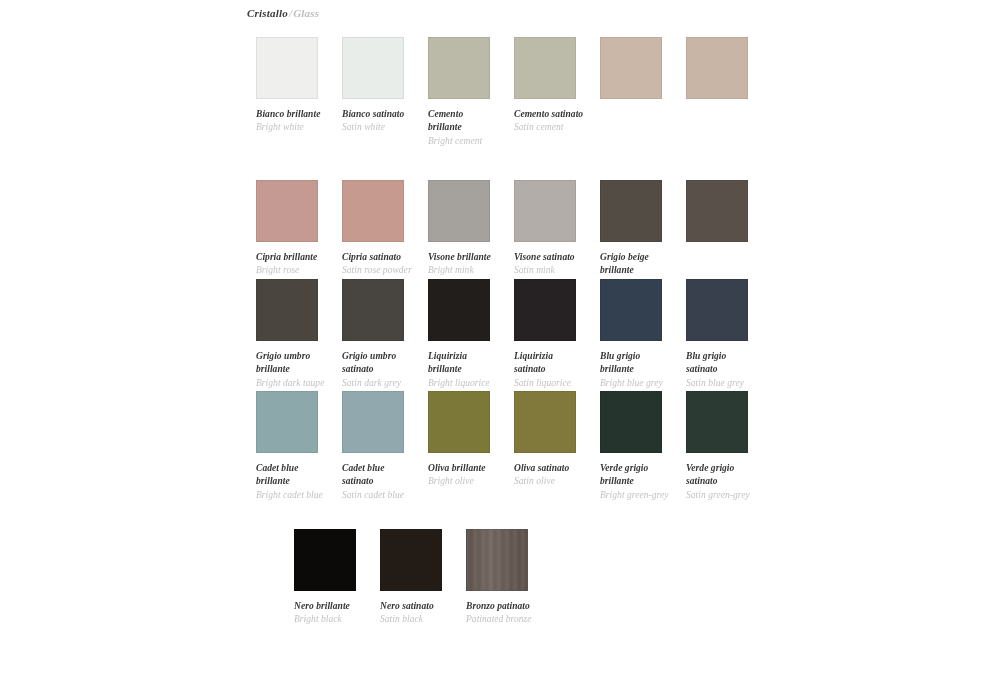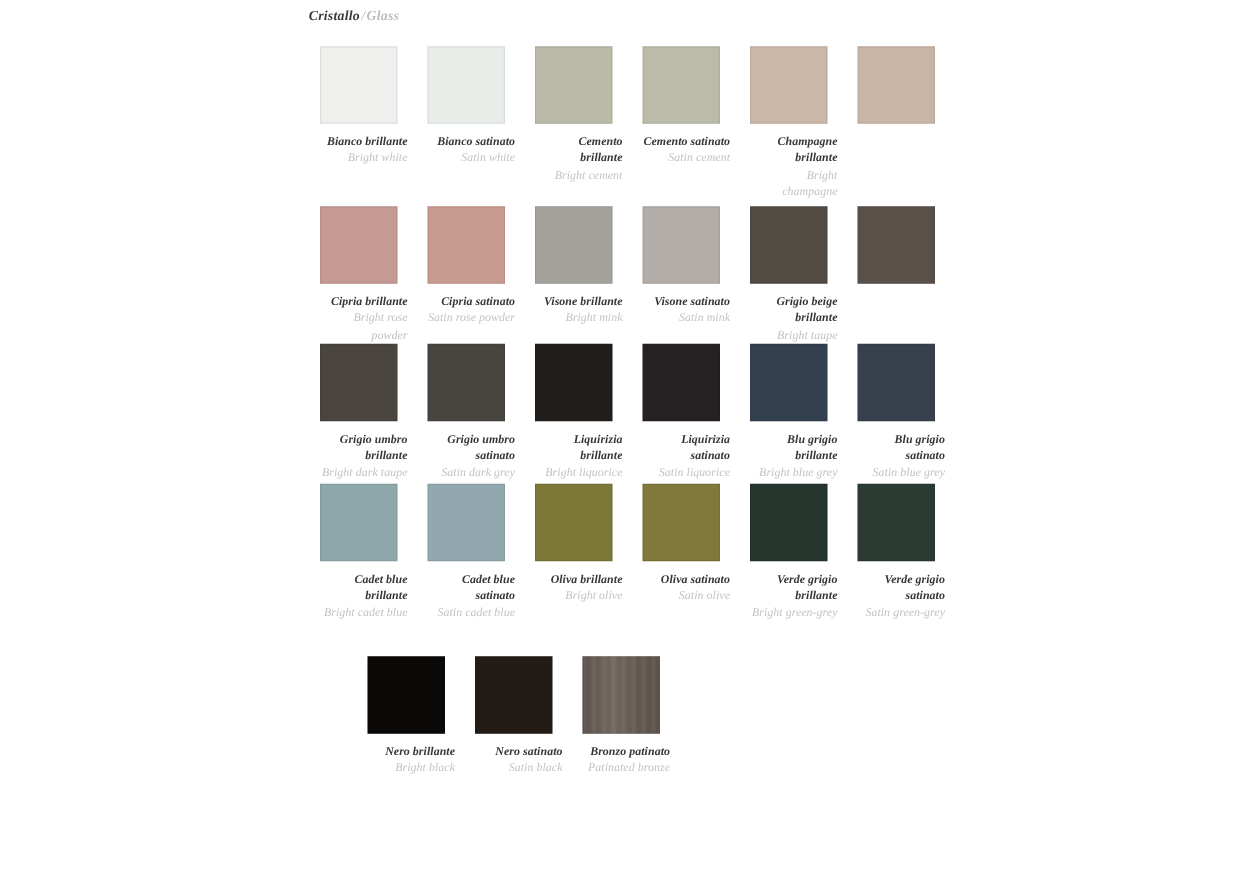--- a/index.html
+++ b/index.html
@@ -50,21 +50,20 @@
   
   .grid {
     position: absolute;
     left: 256px;
     top: 37px;
     width: 520px;
     display: grid;
     grid-template-columns: repeat(6, 62px);
     column-gap: 24px;
     row-gap: 0;
-    text-align: right;
   }
 
   .row {
     display: contents;
   }
 
   .cell {
     width: 62px;
   }
 
@@ -94,21 +93,21 @@
     font-style: italic;
     font-weight: normal;
     font-size: 9.5px;
     line-height: 13.3px;
     color: #c2c2c2;
     letter-spacing: 0.05px;
   }
 
   
   .r0 .cell { height: 128px; }
-  .r1 .cell { height: 110px; }
+  .r1 .cell { height: 99px; margin-top: 15px; }
   .r2 .cell { height: 112px; }
   .r3 .cell { height: 138px; }
   .r4 .cell { height: 128px; margin-left: 38px; }
 
   
   .swatch.texture {
     background-image:
       repeating-linear-gradient(
         90deg,
         rgba(255,255,255,0.055) 0px,
@@ -155,24 +154,20 @@
             <div class="trans">Bright cement</div>
           </div>
         </div><div class="cell">
           <div class="swatch" style="background-color: rgb(188, 187, 170);"></div>
           <div class="labels">
             <div class="name">Cemento satinato</div>
             <div class="trans">Satin cement</div>
           </div>
         </div><div class="cell">
           <div class="swatch" style="background-color: rgb(203, 183, 168);"></div>
-          <div class="labels">
-            <div class="name">Champagne brillante</div>
-            <div class="trans">Bright champagne</div>
-          </div>
         </div><div class="cell">
           <div class="swatch" style="background-color: rgb(201, 181, 166);"></div>
         </div></div>
       <div class="row r1"><div class="cell">
           <div class="swatch" style="background-color: rgb(196, 154, 147);"></div>
           <div class="labels">
             <div class="name">Cipria brillante</div>
             <div class="trans">Bright rose powder</div>
           </div>
         </div><div class="cell">

